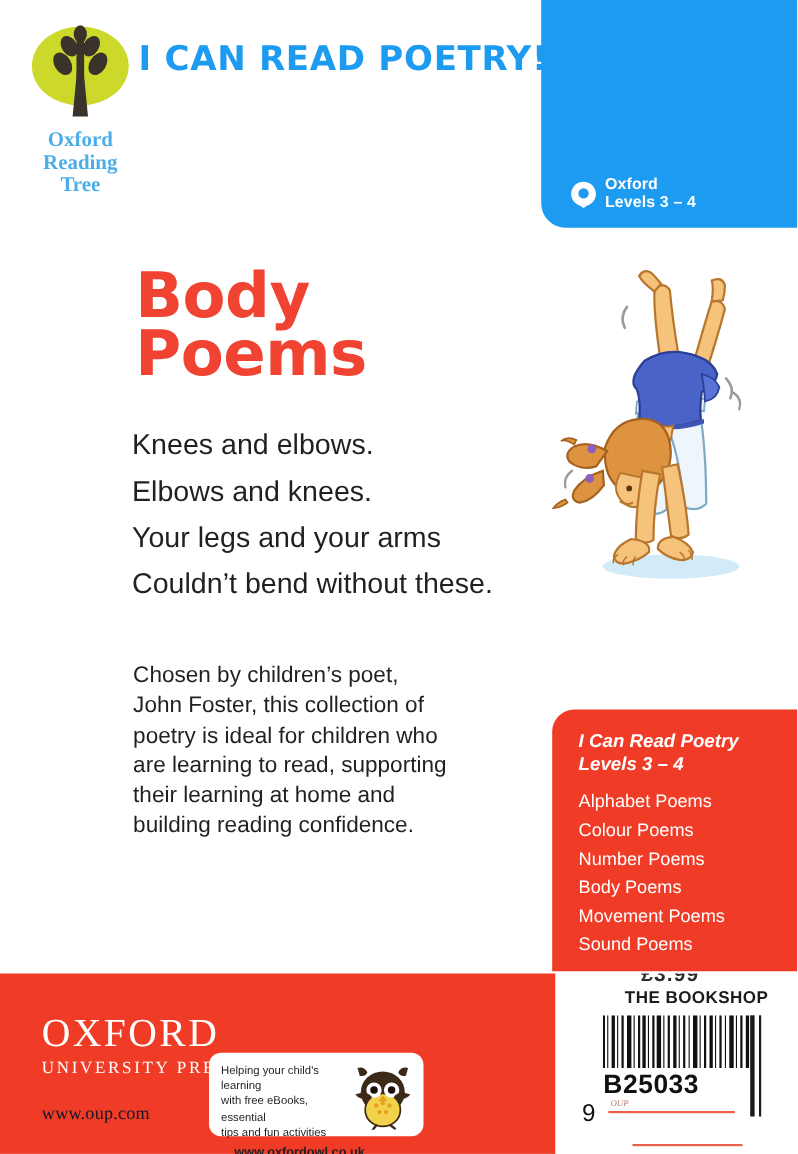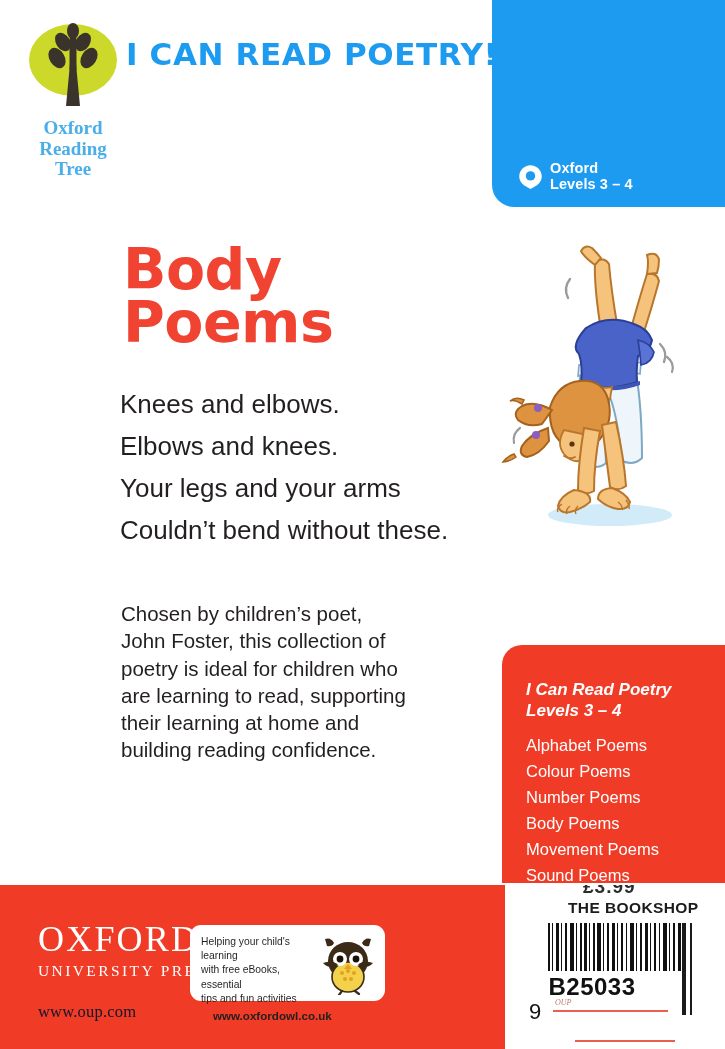--- a/index.html
+++ b/index.html
@@ -145,21 +145,20 @@
     color: #ffffff;
     box-sizing: border-box;
     padding: 18px 0 0 24px;
   }
   .series-panel-head {
     font-style: italic;
     font-weight: bold;
     font-size: 17px;
     line-height: 1.25;
     margin-bottom: 10px;
-    margin-top: 16px;
   }
   .series-panel-list {
     font-size: 16.5px;
     line-height: 1.58;
     font-weight: 500;
   }
 
   
   .bottom-band {
     position: absolute;
@@ -193,21 +192,21 @@
     color: #0f172a;
     font-family: "Liberation Serif", serif;
     font-size: 16.5px;
     letter-spacing: .2px;
   }
 
   
   .owl-pill {
     position: absolute;
     left: 190px;
-    top: 925px;
+    top: 957px;
     width: 195px;
     height: 76px;
     background: #ffffff;
     border-radius: 11px;
     box-sizing: border-box;
     padding: 10px 0 0 11px;
   }
   .owl-text {
     color: #231f20;
     font-size: 10.3px;

